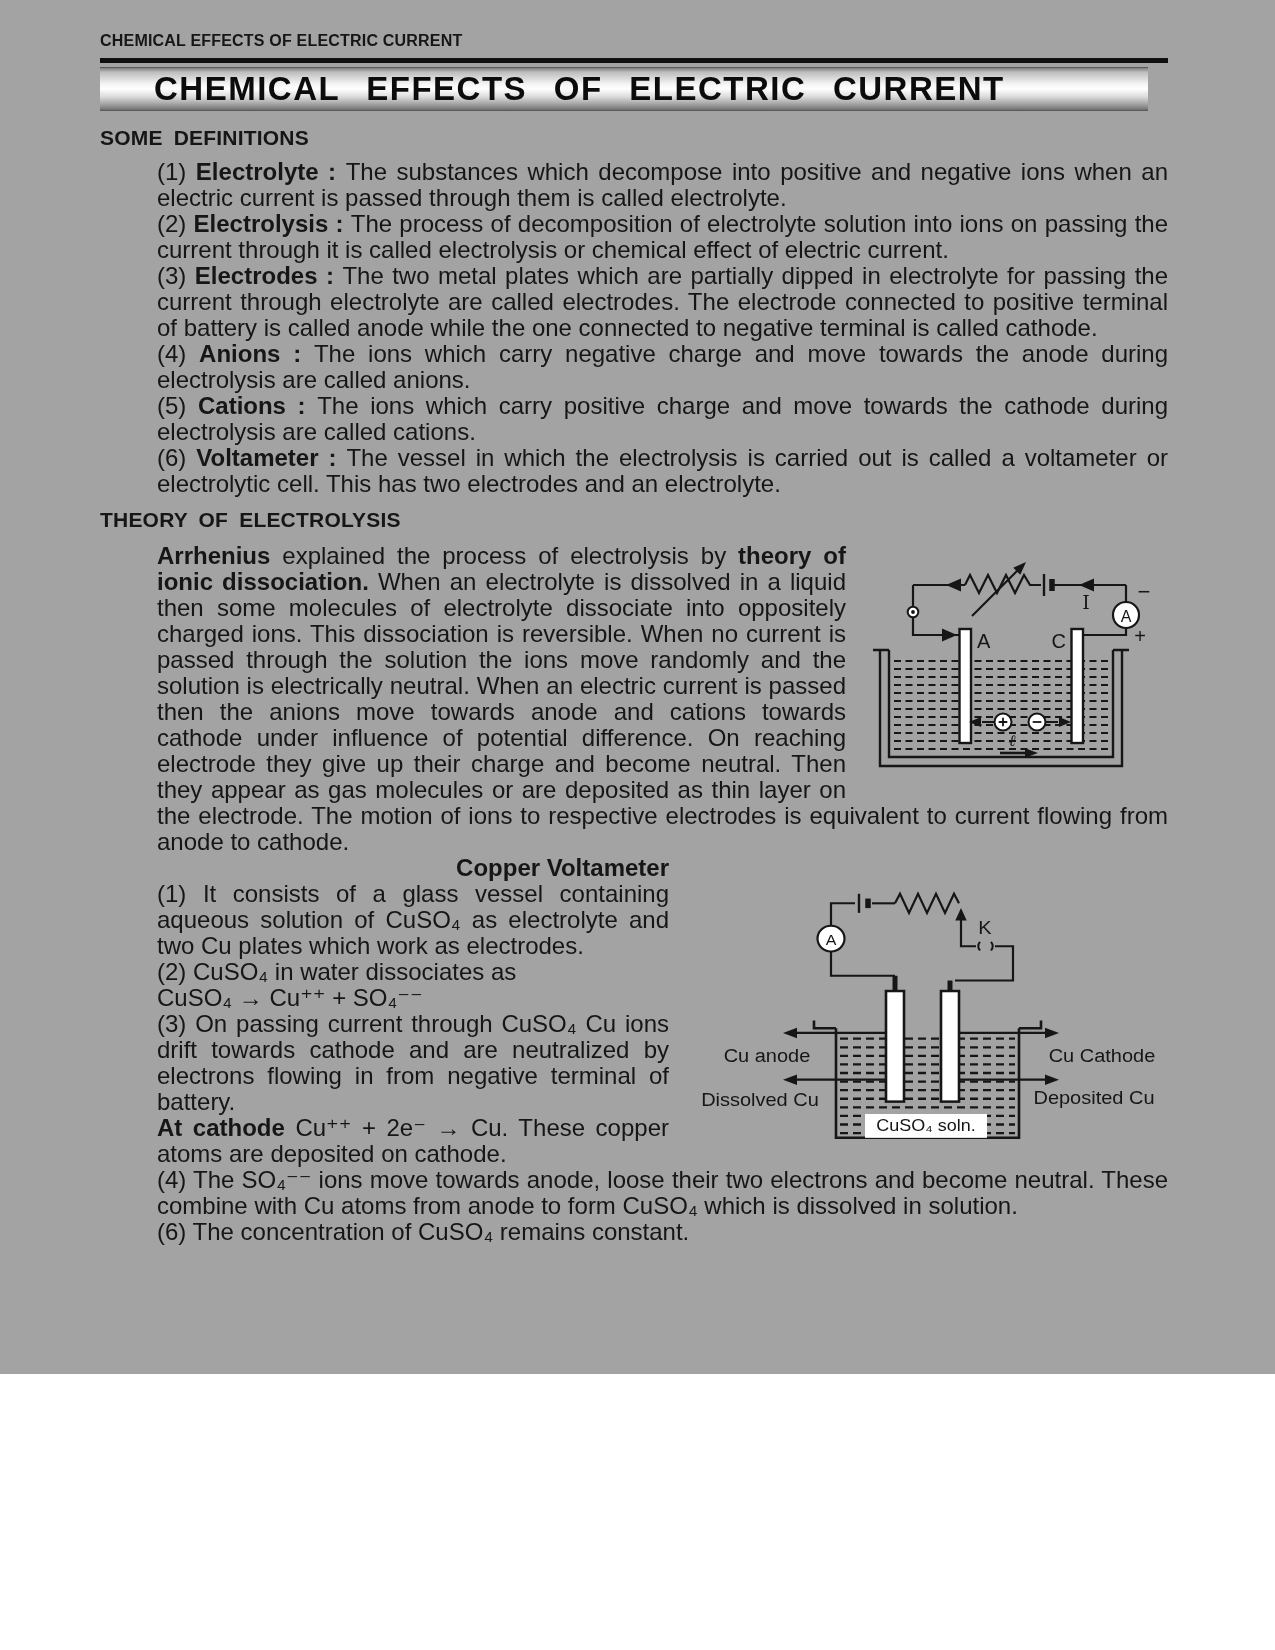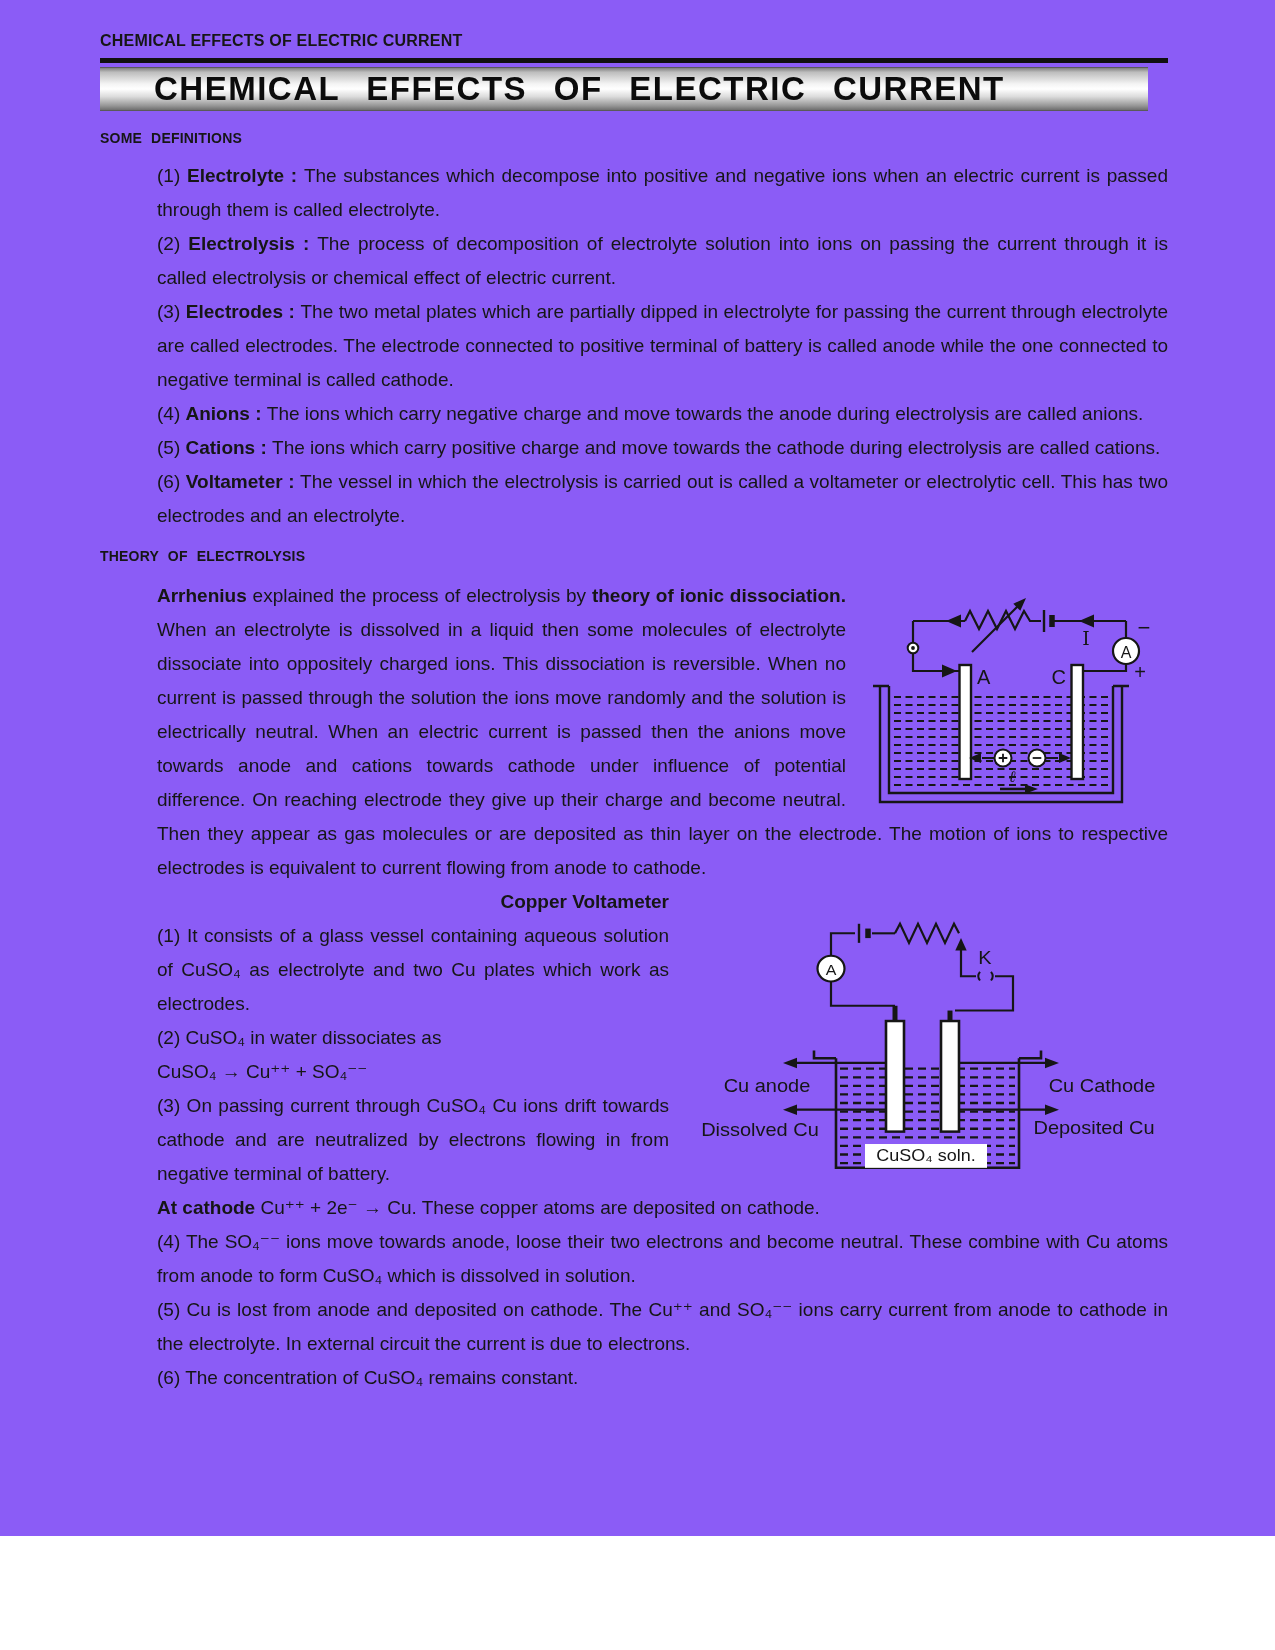--- a/index.html
+++ b/index.html
@@ -1,29 +1,29 @@
 <!DOCTYPE html>
 <html><head>
 <meta charset="utf-8">
 <style>
   html,body{margin:0;padding:0;background:#ffffff;}
-  .page{position:relative;width:1275px;height:1536px;background:#8b5cf6;
+  .page{position:relative;width:1275px;height:1374px;background:#a3a3a3;
         font-family:"Liberation Sans","DejaVu Sans",sans-serif;color:#161616;overflow:hidden;}
   .content{position:absolute;left:100px;top:32px;width:1068px;}
   .running-title{font-size:16px;font-weight:bold;letter-spacing:.2px;height:22px;}
   .top-rule{height:5px;background:#101010;margin-top:4px;}
   .banner{margin-top:4px;width:1048px;height:44px;box-sizing:border-box;
           display:flex;align-items:center;padding-left:54px;
           background:linear-gradient(180deg,#7e7e7e 0%,#bdbdbd 10%,#f4f4f4 38%,#ffffff 50%,#dcdcdc 68%,#969696 90%,#6f6f6f 100%);
           border-top:1px solid #5a5a5a;border-bottom:1px solid #5a5a5a;}
   .banner span{font-size:33px;font-weight:bold;letter-spacing:1.5px;word-spacing:16px;color:#0c0c0c;}
-  .section-heading{font-size:14px;font-weight:bold;letter-spacing:.2px;word-spacing:5px;
+  .section-heading{font-size:21px;font-weight:bold;letter-spacing:.2px;word-spacing:5px;
                    margin:14px 0 8px 0;line-height:26px;}
   .section-heading.second{margin-top:10px;margin-bottom:10px;}
-  .para{font-size:19px;line-height:34px;text-align:justify;margin:0 0 0 57px;}
+  .para{font-size:24px;line-height:26px;text-align:justify;margin:0 0 0 57px;}
   .para b{font-weight:bold;}
   .copper-head{font-weight:bold;text-align:right;}
   .theory-wrap::after,.copper-wrap::after{content:"";display:block;clear:none;}
   .fig1{float:right;width:308px;height:225px;margin:2px 0 8px 14px;}
   .fig2{float:right;width:485px;height:286px;margin:14px 0 4px 14px;}
   .fig svg{display:block;}
   .fig text{font-family:"Liberation Sans","DejaVu Sans",sans-serif;fill:#161616;}
   .fig text.serif{font-family:"DejaVu Serif","Liberation Serif",serif;}
   .fig text.ital{font-family:"DejaVu Serif","Liberation Serif",serif;font-style:italic;}
   .footer-rule{position:absolute;left:100px;top:1558px;width:1068px;height:4px;background:#101010;}
@@ -175,21 +175,20 @@
           <text x="411" y="247" font-size="20" text-anchor="middle">Deposited Cu</text>
         </svg>
       </div>
       <p class="para copper-head">Copper Voltameter</p>
       <p class="para"><span>(1) It consists of a glass vessel containing aqueous solution of CuSO₄ as electrolyte and two Cu plates which work as electrodes.</span></p>
       <p class="para"><span>(2) CuSO₄ in water dissociates as</span></p>
       <p class="para"><span>CuSO₄ → Cu⁺⁺ + SO₄⁻⁻</span></p>
       <p class="para"><span>(3) On passing current through CuSO₄ Cu ions drift towards cathode and are neutralized by electrons flowing in from negative terminal of battery.</span></p>
       <p class="para"><b>At cathode </b><span>Cu⁺⁺ + 2e⁻ → Cu. These copper atoms are deposited on cathode.</span></p>
       <p class="para"><span>(4) The SO₄⁻⁻ ions move towards anode, loose their two electrons and become neutral. These combine with Cu atoms from anode to form CuSO₄ which is dissolved in solution.</span></p>
-      <p class="para"><span>(5) Cu is lost from anode and deposited on cathode. The Cu⁺⁺ and SO₄⁻⁻ ions carry current from anode to cathode in the electrolyte. In external circuit the current is due to electrons.</span></p>
       <p class="para"><span>(6) The concentration of CuSO₄ remains constant.</span></p>
     </div>
 
   </div>
 
   <div class="footer-rule"></div>
   <div class="page-number">1</div>
 </div>
 
 </body></html>

